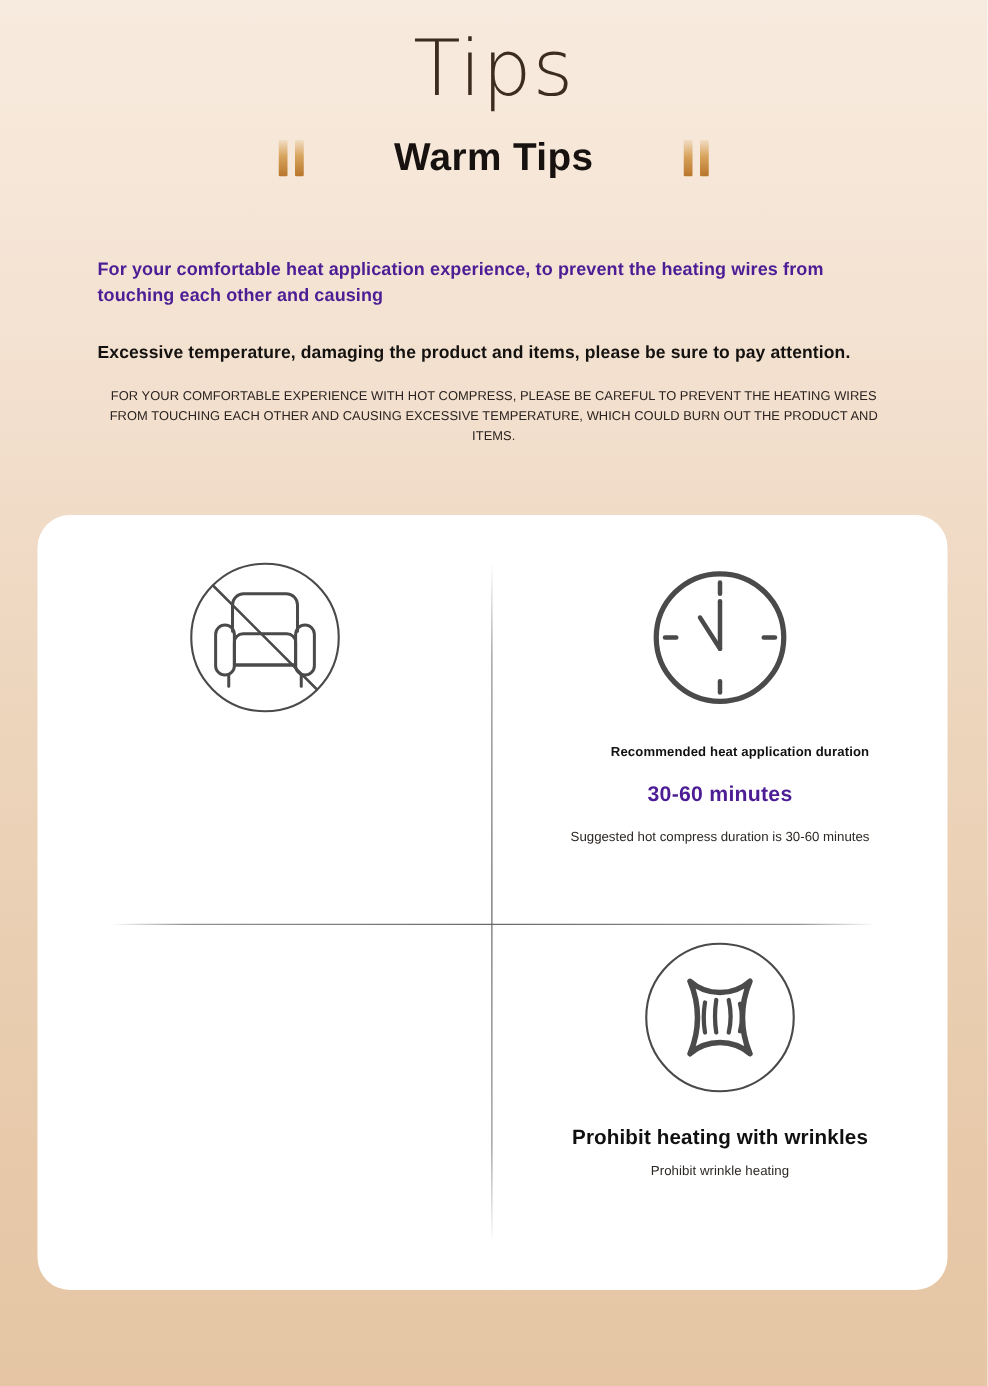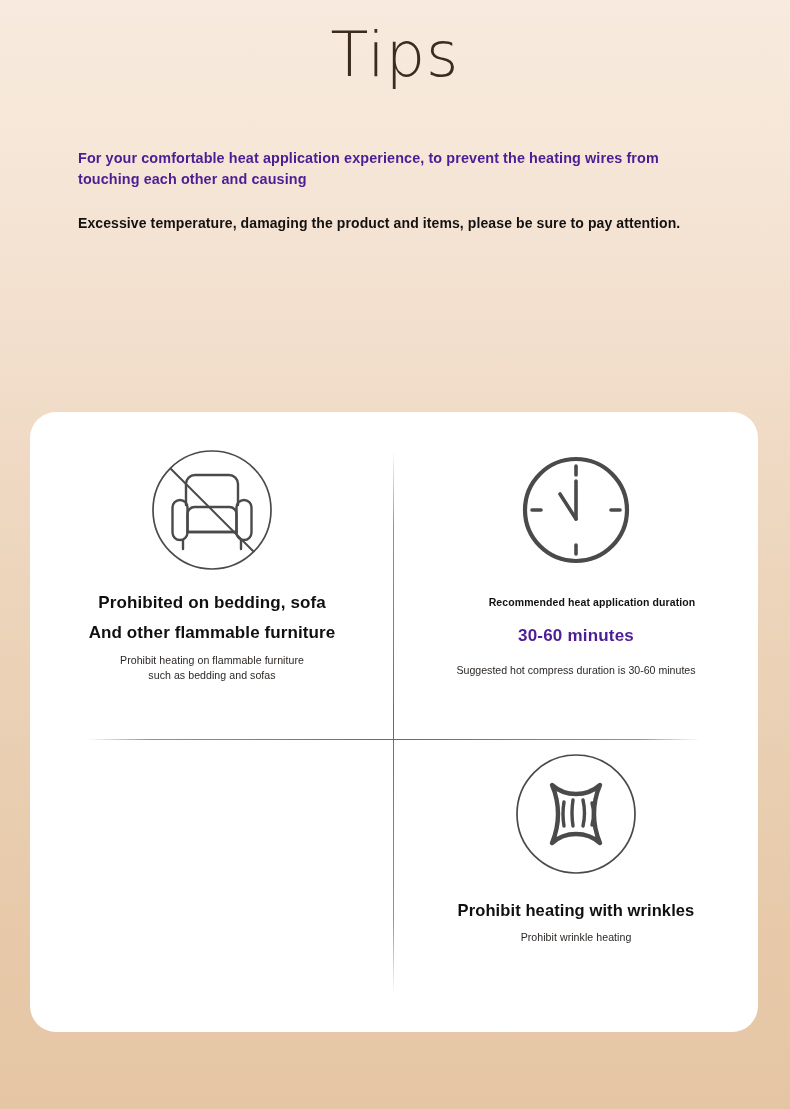--- a/index.html
+++ b/index.html
@@ -107,25 +107,37 @@
   .q-tl .text-block { margin-top:14px; }
   .q-tr .text-block { margin-top:22px; }
   .q-bl .text-block, .q-br .text-block { margin-top:18px; }
 </style>
 </head>
 <body>
 
 <div class="header">
   <div class="title-main">Tips</div>
 
+  <div class="subtitle-row">
+    <div class="tick-group">
+      <div class="tick"></div>
+      <div class="tick"></div>
+    </div>
+    <div class="title-sub">Warm Tips</div>
+    <div class="tick-group">
+      <div class="tick"></div>
+      <div class="tick"></div>
+    </div>
+  </div>
 </div>
 
 <div class="intro">
   <p class="lead">For your comfortable heat application experience, to prevent the heating wires from touching each other and causing</p>
   <p class="lead2">Excessive temperature, damaging the product and items, please be sure to pay attention.</p>
+  <p class="caption">FOR YOUR COMFORTABLE EXPERIENCE WITH HOT COMPRESS, PLEASE BE CAREFUL TO PREVENT THE HEATING WIRES FROM TOUCHING EACH OTHER AND CAUSING EXCESSIVE TEMPERATURE, WHICH COULD BURN OUT THE PRODUCT AND ITEMS.</p>
 </div>
 
 <div class="card">
   <div class="grid">
     <div class="divider-v"></div>
     <div class="divider-h"></div>
 
     <div class="quad q-tl">
       <div class="icon-wrap">
         <svg width="124" height="124" viewBox="0 0 124 124" fill="none" stroke="#4a4a4a" stroke-width="2.4" stroke-linecap="round" stroke-linejoin="round">
@@ -139,26 +151,20 @@
 
           <path d="M37.5 66 a7 7 0 0 1 7 -7 h35 a7 7 0 0 1 7 7 V84 H37.5 Z"></path>
 
           <path d="M37.5 84 H86.5"></path>
 
           <path d="M33 92 V101"></path>
           <path d="M91 92 V101"></path>
 
           <path d="M21 21 L103 103" stroke-width="2"></path>
         </svg>
-      </div>
-      <div class="text-block">
-        <div class="q-headline">Prohibited on bedding, sofa</div>
-        <div class="q-headline">And other flammable furniture</div>
-        <div class="q-sub">Prohibit heating on flammable furniture</div>
-        <div class="q-sub" style="margin-top:0">such as bedding and sofas</div>
       </div>
     </div>
 
     <div class="quad q-tr">
       <div class="icon-wrap">
         <svg width="122" height="122" viewBox="0 0 122 122" fill="none" stroke="#4a4a4a" stroke-linecap="round">
           <circle cx="61" cy="61" r="51" stroke-width="4.2"></circle>
 
           <path d="M61 17 V26" stroke-width="3.6"></path>
           <path d="M61 96 V105" stroke-width="3.6"></path>

